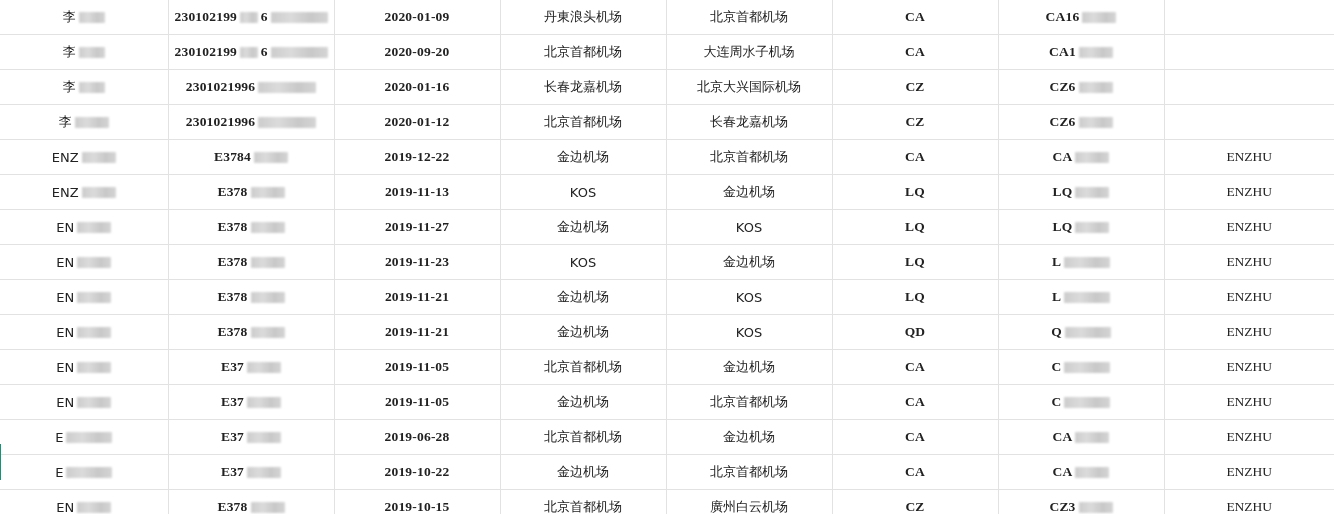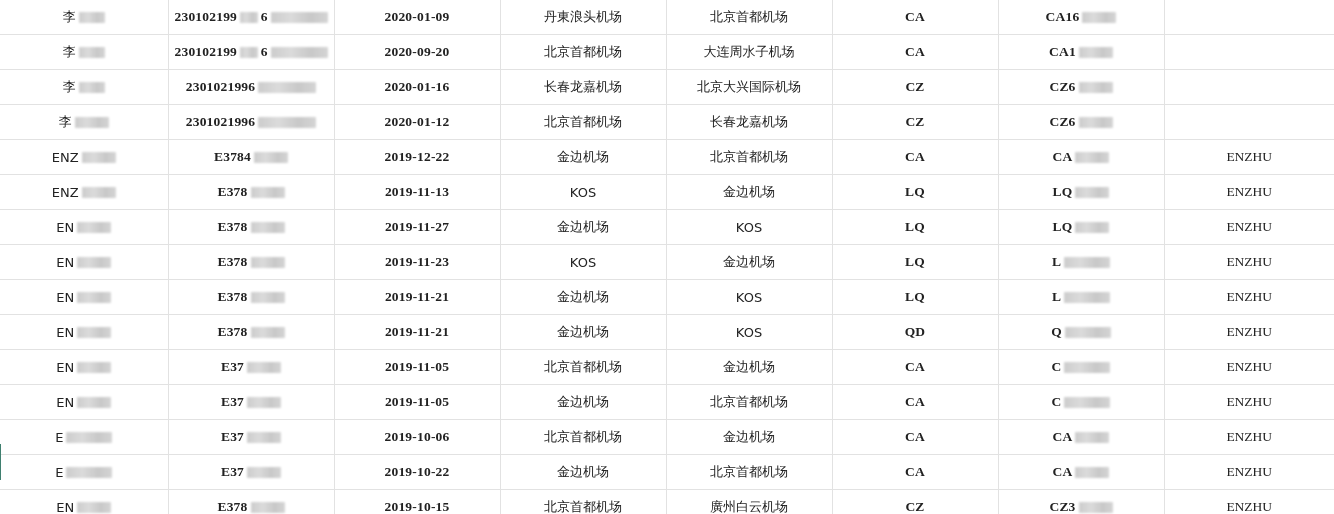--- a/index.html
+++ b/index.html
@@ -339,21 +339,21 @@
         </tr>
         <tr>
           <td class="cn"><span class="cell-inner">
               <span class="txt">E</span>
               <span class="redact r-l"></span>
             </span></td>
           <td class="num"><span class="cell-inner">
               <span class="txt">E37</span>
               <span class="redact r-m"></span>
             </span></td>
-          <td class="date">2019-10-06</td>
+          <td class="date">2019-06-28</td>
           <td class="cn">北京首都机场</td>
           <td class="cn">金边机场</td>
           <td class="code">CA</td>
           <td class="code"><span class="cell-inner">
               <span class="txt">CA</span>
               <span class="redact r-m"></span>
             </span></td>
           <td class="enz">ENZHU</td>
         </tr>
         <tr>

